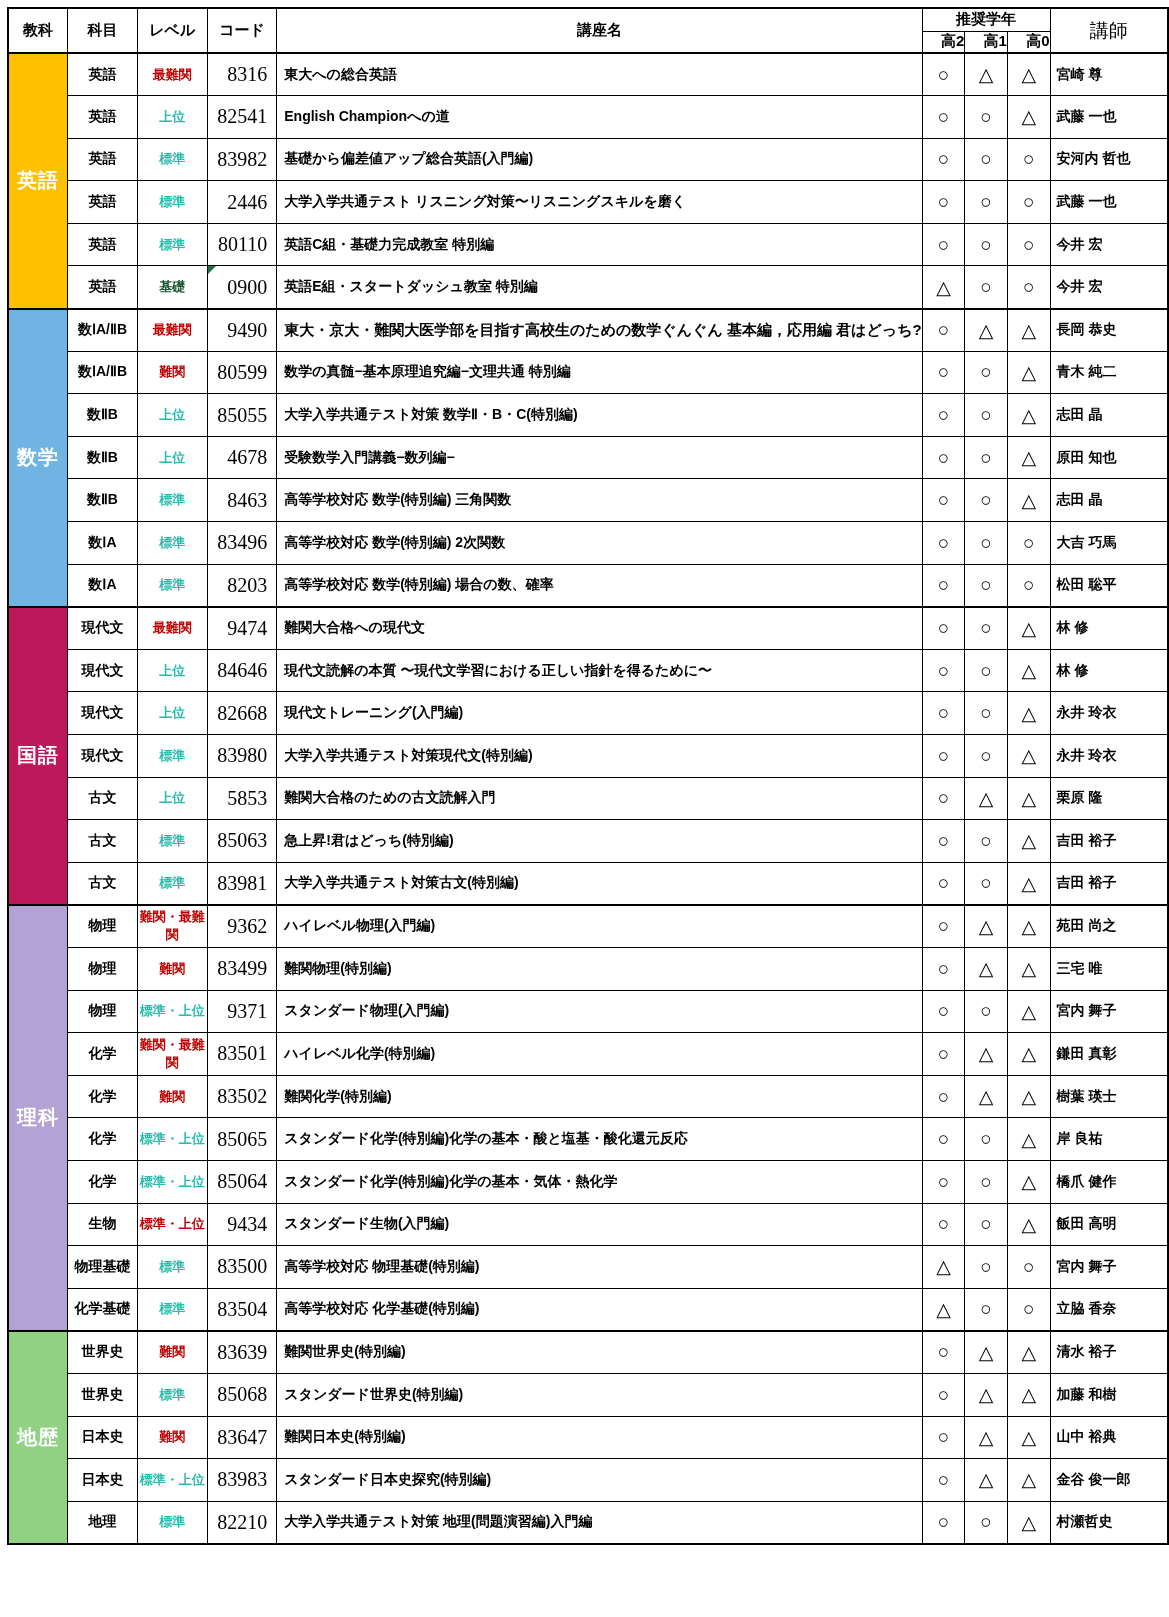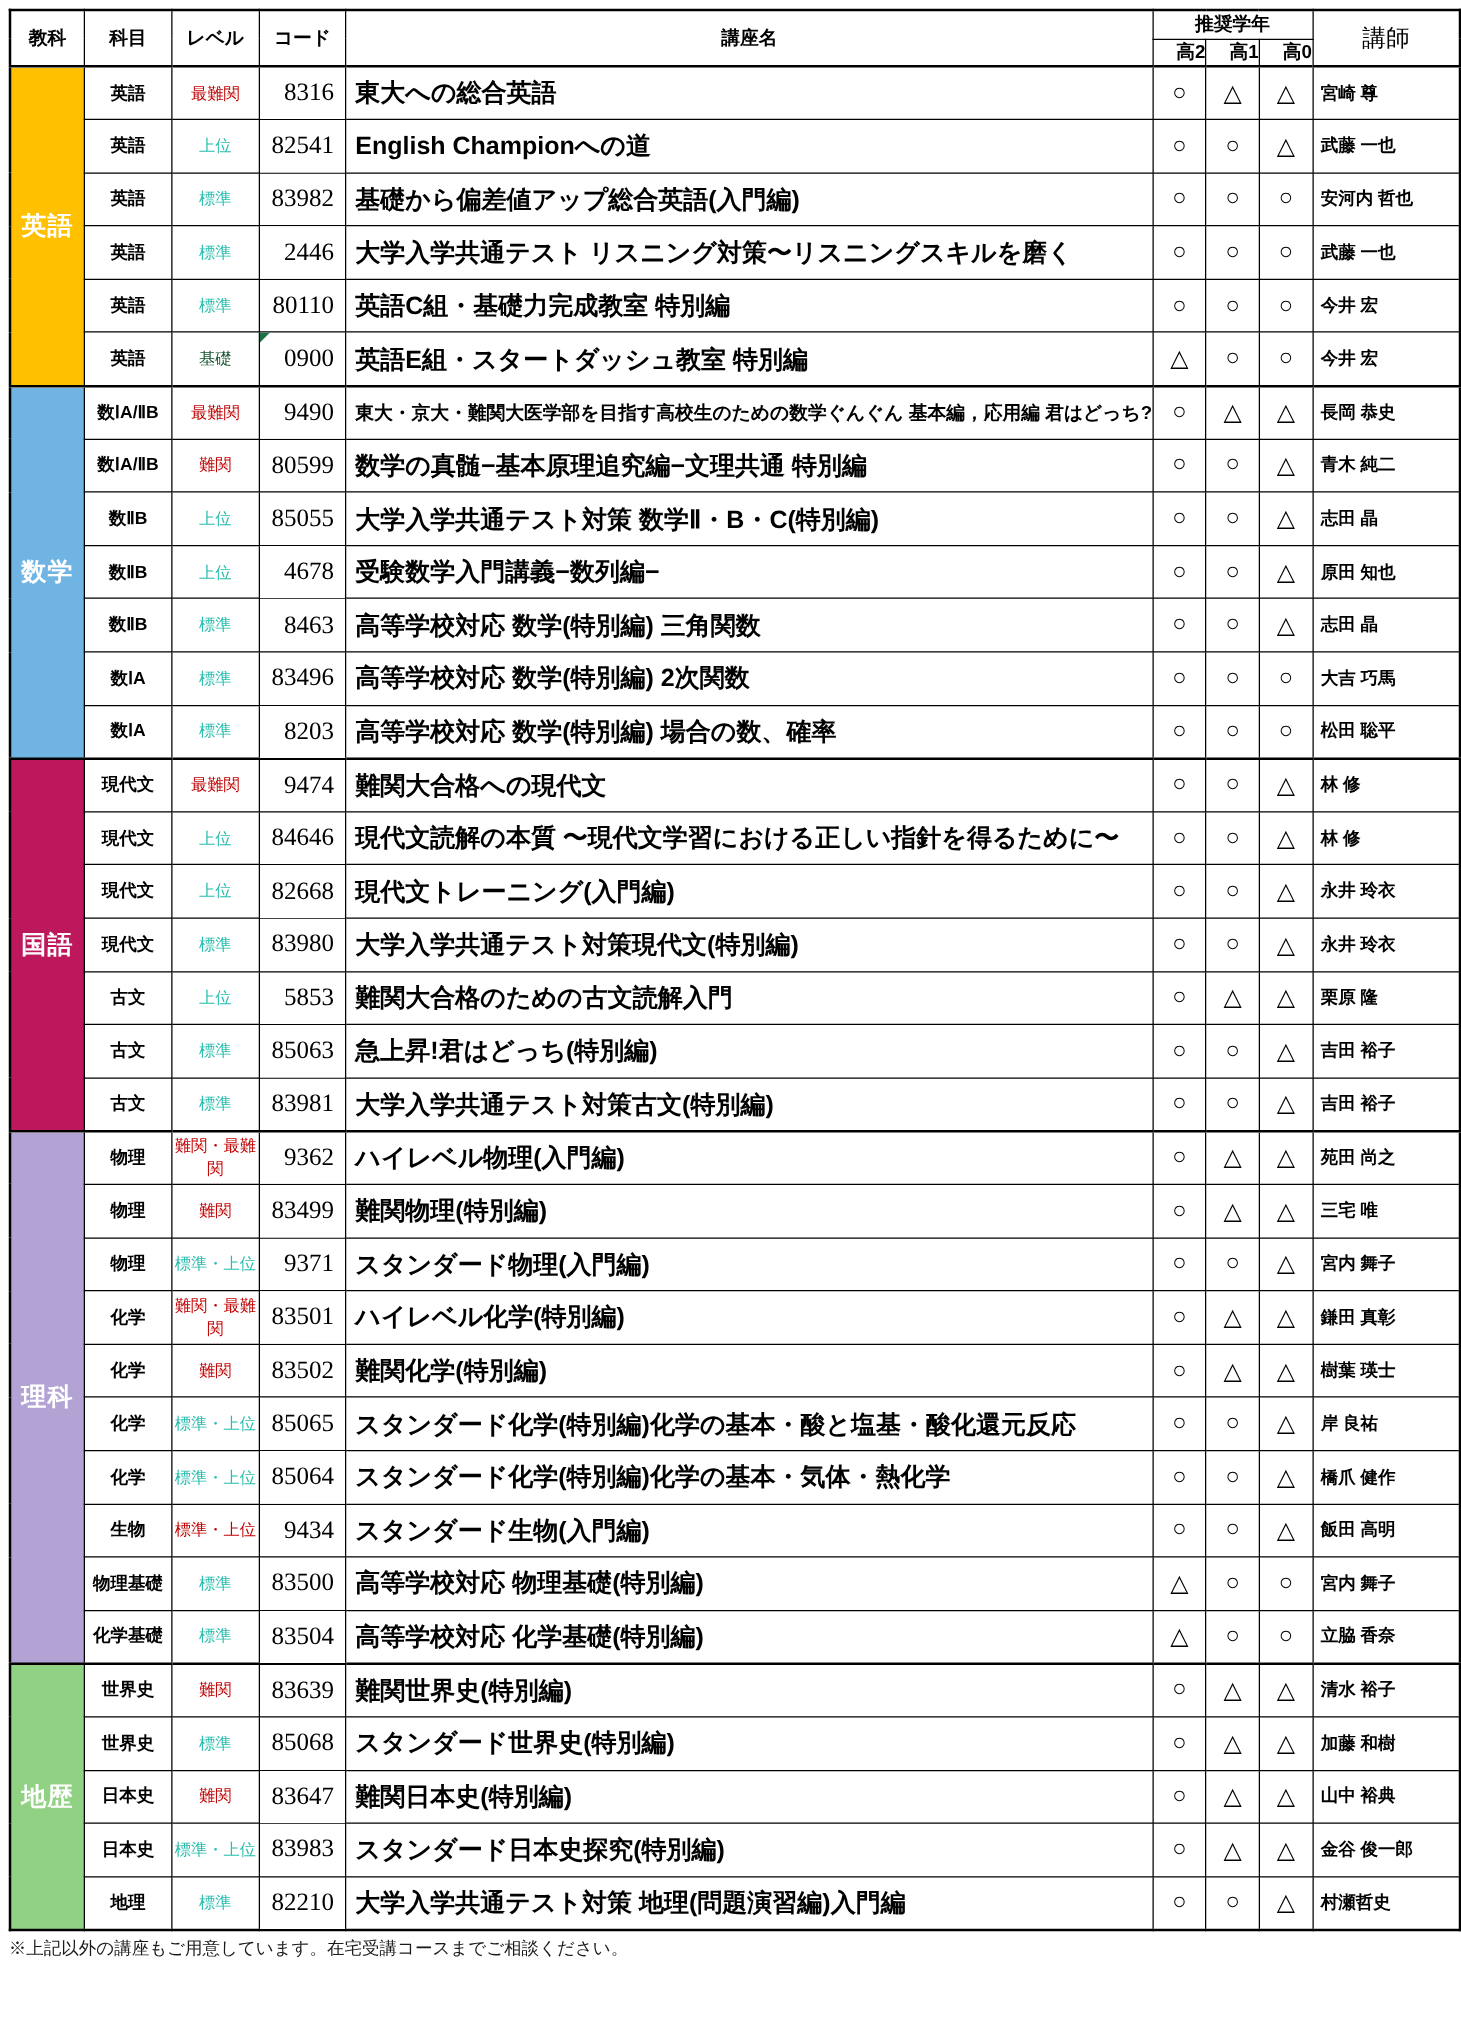--- a/index.html
+++ b/index.html
@@ -13,24 +13,24 @@
   .h-sub{font-weight:bold;font-size:15px;text-align:right;vertical-align:middle;height:22px;}
   .h-teacher{font-weight:normal;font-size:19px;text-align:center;vertical-align:middle;}
   .hb{border-bottom:2.5px solid #000 !important;}
   tr.hrow1 th{height:23px;}
   tr.hrow2 th{height:22px;}
   
   tbody td{height:42.6px;vertical-align:middle;background:#fff;}
   tr.group-start td{border-top:2.5px solid #000;}
   .group-cell{color:#fff;font-weight:bold;font-size:20px;text-align:center;vertical-align:middle;letter-spacing:1px;}
   .subject{font-weight:bold;font-size:14px;text-align:center;color:#000;}
-  .level{font-weight:normal;font-size:13px;text-align:center;}
+  .level{font-weight:bold;font-size:13px;text-align:center;}
   .code{font-family:"Liberation Serif","DejaVu Serif",serif;font-size:20px;text-align:right;padding-right:9px;position:relative;color:#000;}
   .corner{position:absolute;top:0;left:0;width:0;height:0;border-top:8px solid #1E7145;border-right:8px solid transparent;}
-  .course{font-weight:bold;font-size:20px;text-align:left;padding-left:7px;white-space:nowrap;color:#000;}
+  .course{font-weight:bold;font-size:14px;text-align:left;padding-left:7px;white-space:nowrap;color:#000;}
   .course.small{font-size:15px;}
   .mark{font-weight:400;font-size:19px;text-align:center;color:#000;}
   .teacher{font-weight:bold;font-size:14px;text-align:left;padding-left:6px;white-space:nowrap;color:#000;}
   .footnote{font-size:14px;color:#1a1a1a;margin:5px 0 0 0;}
 </style>
 </head>
 <body>
 
 <div class="sheet">
   <table>
@@ -412,14 +412,13 @@
           <td class="level" style="color: rgb(38, 189, 173);">標準</td>
           <td class="code">82210</td>
           <td class="course">大学入学共通テスト対策 地理(問題演習編)入門編</td>
           <td class="mark">○</td>
           <td class="mark">○</td>
           <td class="mark">△</td>
           <td class="teacher">村瀬哲史</td>
         </tr>
       </tbody>
   </table>
-  <div class="footnote">※上記以外の講座もご用意しています。在宅受講コースまでご相談ください。</div>
 </div>
 
 </body></html>

